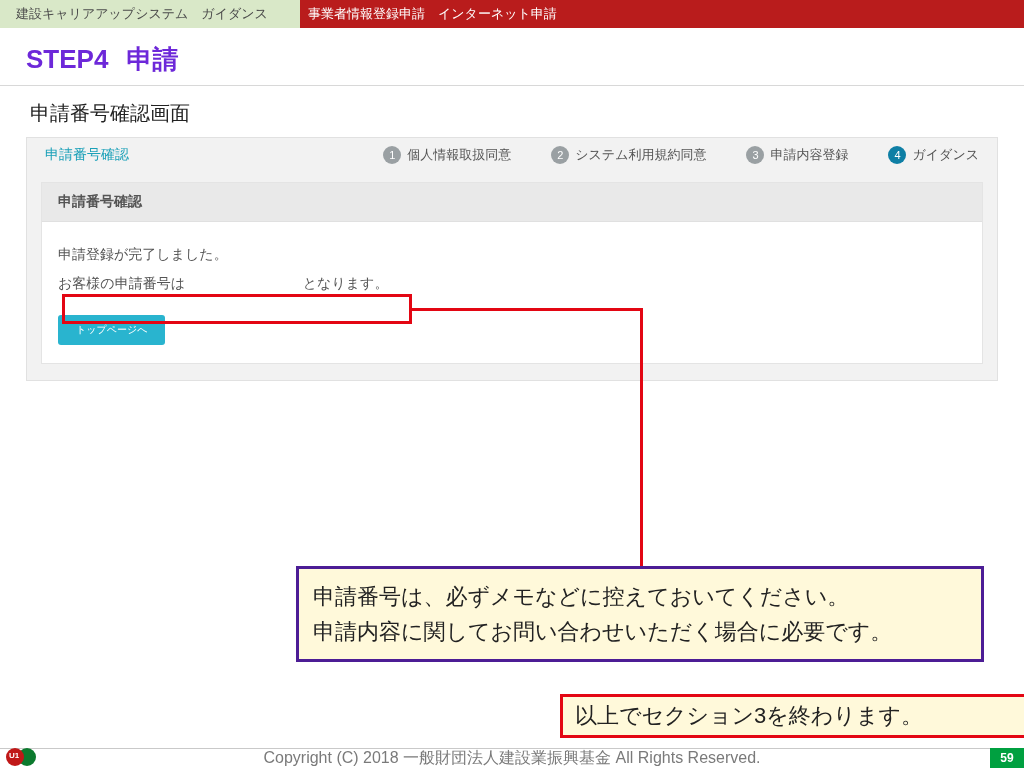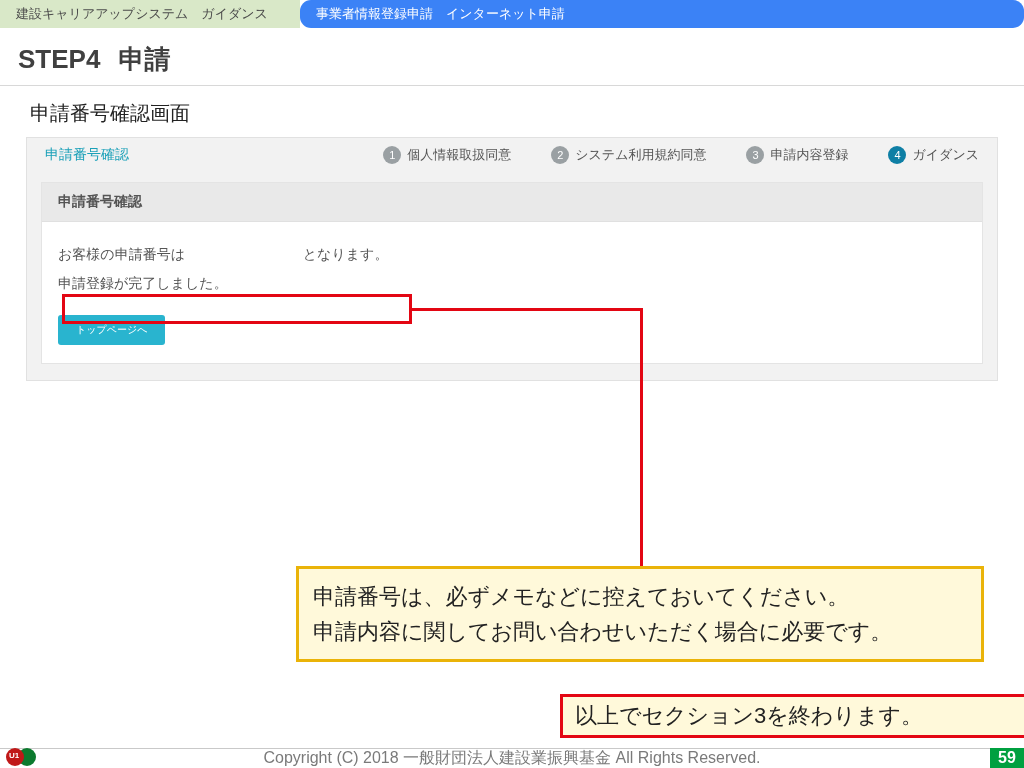--- a/index.html
+++ b/index.html
@@ -22,34 +22,33 @@
     line-height: 28px;
   }
   .topbar .tab-left {
     background: #d9e8c8;
     color: #4b4b4b;
     padding: 0 16px;
     width: 300px;
     white-space: nowrap;
   }
   .topbar .tab-right {
-    background: #3b82f6;
+    background: #b91c1c;
     color: #ffffff;
-    padding: 0 16px;
+    padding: 0 8px;
     flex: 1;
     white-space: nowrap;
-    border-radius: 11px;
   }
 
   
   .step-title {
     font-size: 26px;
     font-weight: 700;
-    color: #404040;
-    padding: 14px 18px 8px;
+    color: #6d28d9;
+    padding: 14px 26px 8px;
     border-bottom: 1px solid #d8d8d8;
   }
   .step-title .step-no { margin-right: 18px; }
 
   
   .section-title {
     font-size: 20px;
     font-weight: 400;
     padding: 14px 30px 10px;
     color: #222;
@@ -140,21 +139,21 @@
   }
   .hl-connector-v {
     position: absolute; top: 308px; left: 640px; width: 0; height: 258px;
     border-left: 3px solid #e30613; pointer-events: none;
   }
 
   
   .callout1 {
     position: absolute;
     top: 566px; left: 296px; width: 688px;
-    border: 3px solid #eab308;
+    border: 3px solid #4c1d95;
     background: #fff9da;
     padding: 10px 14px;
     font-size: 22px;
     color: #222;
     line-height: 1.6;
   }
 
   
   .callout2 {
     position: absolute;
@@ -173,21 +172,21 @@
     background: #ffffff;
     display: flex; align-items: center; justify-content: center;
   }
   .footer-bar .copy {
     font-size: 16px; color: #7a7a7a;
   }
   .page-num {
     position: absolute; right: 0; bottom: 0;
     width: 34px; height: 20px; background: #00a040; color: #fff;
     display: flex; align-items: center; justify-content: center;
-    font-size: 16px; font-weight: 700;
+    font-size: 12px; font-weight: 700;
   }
   .logo-bl {
     position: absolute; left: 6px; bottom: 2px;
     display: flex; align-items: center; gap: -6px;
   }
   .logo-dot {
     width: 18px; height: 18px; border-radius: 50%;
     display: inline-block;
   }
   .logo-red { background: #c01818; margin-right: -6px; position: relative; }
@@ -230,26 +229,26 @@
       <div class="step">
         <span class="badge active">4</span>
         <span>ガイダンス</span>
       </div>
     </div>
   </div>
 
   <div class="card">
     <div class="card-header">申請番号確認</div>
     <div class="card-body">
+      <div>申請登録が完了しました。</div>
       <div>
         <span>お客様の申請番号は</span>
         <span class="num-box"><span class="num-blur"></span></span>
         <span>となります。</span>
       </div>
-      <div>申請登録が完了しました。</div>
     </div>
     <div class="card-actions">
       <button class="btn-home">トップページへ</button>
     </div>
   </div>
 </div>
 
 <div class="hl-rect1"></div>
 <div class="hl-connector-h"></div>
 <div class="hl-connector-v"></div>

